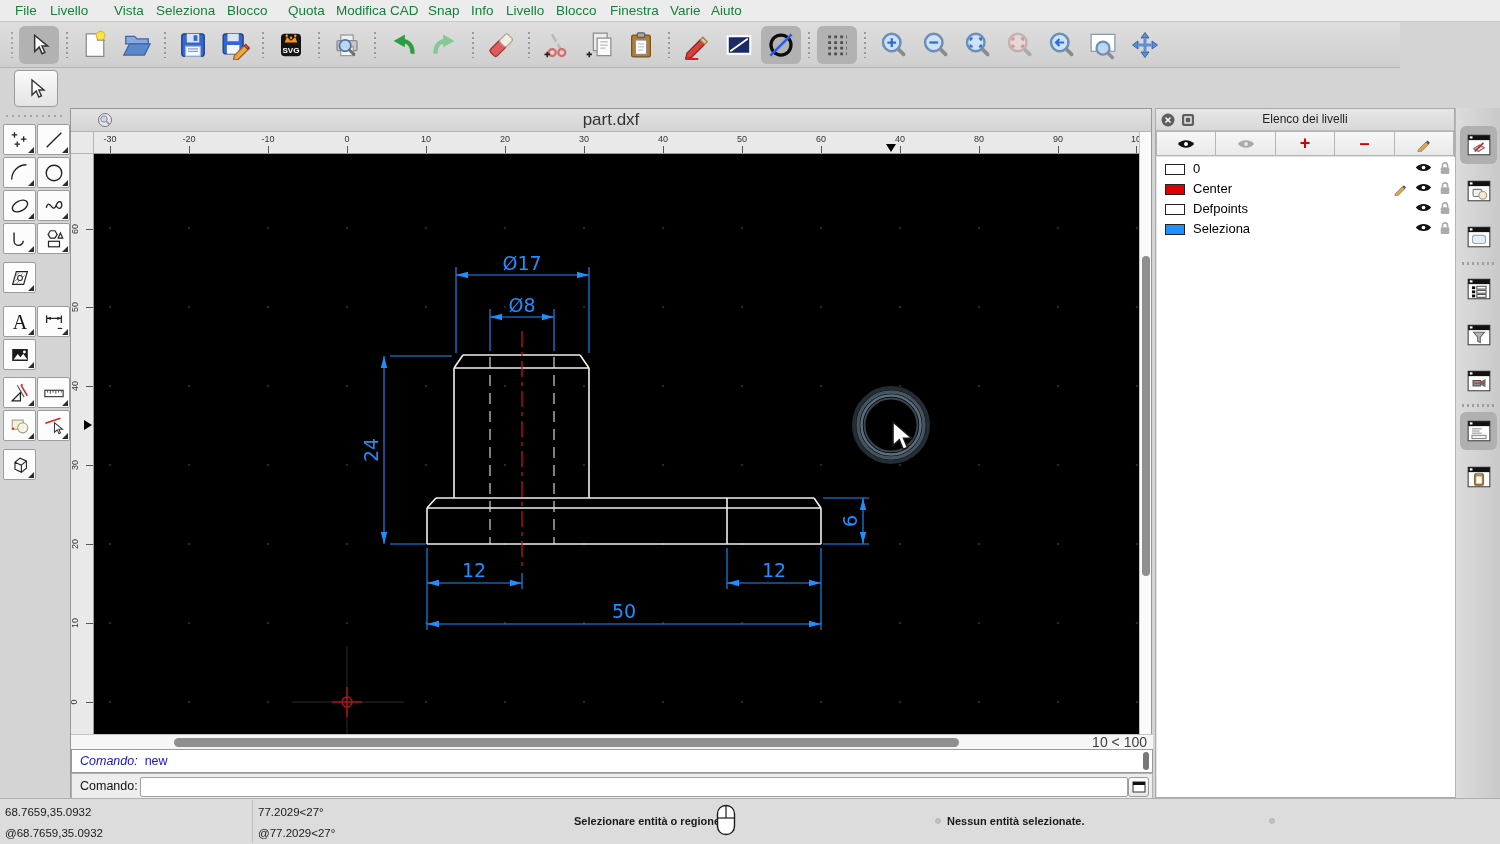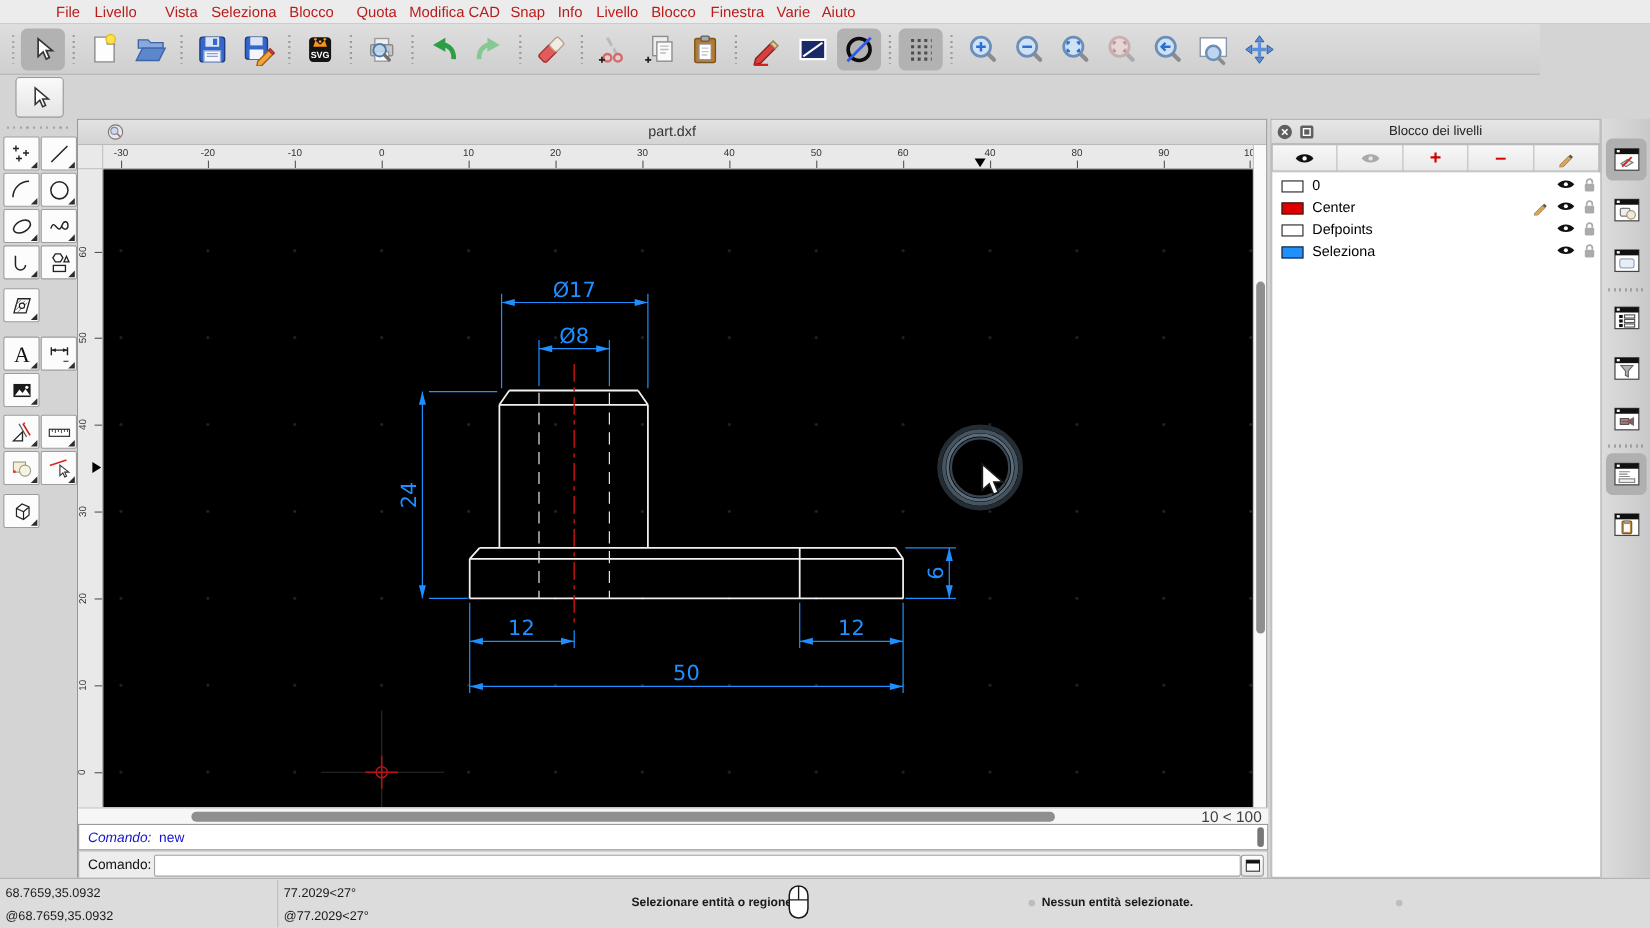--- a/index.html
+++ b/index.html
@@ -2,21 +2,21 @@
 <html><head>
 <meta charset="utf-8">
 <style>
   * { margin:0; padding:0; box-sizing:border-box; }
   html,body { width:1500px; height:844px; }
   body { position:relative; background:#d4d4d4; font-family:"Liberation Sans",sans-serif; overflow:hidden; color:#111; }
   .abs { position:absolute; }
 
   
   #menubar { position:absolute; left:0; top:0; width:1500px; height:22px; background:#ececec; border-bottom:1px solid #c9c9c9; }
-  #menubar span { position:absolute; top:0; line-height:21px; font-size:13.5px; color:#b91c1c;margin-left:36px; }
+  #menubar span { position:absolute; top:0; line-height:21px; font-size:13.5px; color:#15803d; }
 
   
   #toolbar { position:absolute; left:0; top:22px; width:1400px; height:46px; background:linear-gradient(#dedede,#cfcfcf); border-bottom:1px solid #b3b3b3; display:flex; align-items:center; padding-left:6px; }
   .tbtn { width:40px; height:38px; border-radius:6px; display:flex; align-items:center; justify-content:center; flex:0 0 auto; margin:0 1px; }
   .tbtn.pressed { background:#b2b2b2; }
   .tbtn.dim { opacity:.55; }
   .tsep { width:2px; height:26px; margin:0 6px; flex:0 0 auto;
     background-image:repeating-linear-gradient(#9a9a9a 0 2px, transparent 2px 5px); background-size:2px 100%; background-repeat:no-repeat; background-position:center; }
   .handle { width:4px; height:26px; margin:0 4px; flex:0 0 auto;
     background-image:repeating-linear-gradient(#a5a5a5 0 2px, transparent 2px 5px); background-size:2px 100%; background-repeat:no-repeat; background-position:center; }
@@ -27,21 +27,21 @@
   
   #palette { position:absolute; left:0; top:110px; width:70px; height:688px; background:#d4d4d4; }
   .pbtn { position:absolute; width:33px; height:31px; background:#fcfcfc; border:1px solid #9d9d9d; border-radius:2px; display:flex; align-items:center; justify-content:center; }
   .pbtn::after { content:""; position:absolute; right:1px; bottom:1px; border-style:solid; border-width:0 0 6px 6px; border-color:transparent transparent #2e2e2e transparent; }
   #palette .dots { position:absolute; left:6px; top:4px; width:58px; height:4px;
     background-image:repeating-linear-gradient(90deg,#a5a5a5 0 2px, transparent 2px 6px); background-size:100% 2px; background-repeat:no-repeat; background-position:center; }
 
   
   #docwin { position:absolute; left:70px; top:108px; width:1082px; height:690px; border:1px solid #979797; background:#e9e9e9; }
   #doc-title { position:absolute; left:0; top:0; width:100%; height:23px; background:linear-gradient(#e2e2e2,#d4d4d4); border-bottom:1px solid #b5b5b5; }
-  #doc-title .ttl { position:absolute; left:0; right:0; top:0; text-align:center; font-size:13px; color:#333; line-height:22px; }
+  #doc-title .ttl { position:absolute; left:0; right:0; top:0; text-align:center; font-size:17px; color:#333; line-height:22px; }
 
   #hruler { position:absolute; left:23px; top:23px; width:1047px; height:22px; background:#e9e9e9; border-bottom:1px solid #9a9a9a; overflow:hidden; }
   #hruler .lbl { position:absolute; top:2px; font-size:9px; color:#333; transform:translateX(-50%); }
   #hruler .tick { position:absolute; bottom:0; width:1px; height:7px; background:#555; }
   #hruler .marker { position:absolute; bottom:1px; width:0; height:0; border-left:5px solid transparent; border-right:5px solid transparent; border-top:8px solid #000; }
 
   #vruler { position:absolute; left:0; top:45px; width:23px; height:580px; background:#e9e9e9; border-right:1px solid #9a9a9a; overflow:hidden; }
   #vruler .lbl { position:absolute; left:2px; font-size:9px; color:#333; transform:translate(-28%,-50%) rotate(-90deg); }
   #vruler .tick { position:absolute; right:0; width:7px; height:1px; background:#555; }
   #vruler .marker { position:absolute; right:1px; width:0; height:0; border-top:5px solid transparent; border-bottom:5px solid transparent; border-left:8px solid #000; }
@@ -571,21 +571,21 @@
 <div id="layers">
   <div class="ptitle">
     <svg class="abs" style="left:5px;top:4px" width="14" height="14" viewBox="0 0 14 14">
         <circle cx="7" cy="7" r="6.5" fill="#5e5e5e"></circle>
         <path d="M4.5 4.5l5 5M9.5 4.5l-5 5" stroke="#fff" stroke-width="1.5"></path>
       </svg>
     <svg class="abs" style="left:25px;top:4px" width="14" height="14" viewBox="0 0 14 14">
         <rect x="1" y="1" width="12" height="12" rx="2" fill="#5e5e5e"></rect>
         <rect x="4" y="4" width="6" height="6" fill="none" stroke="#fff" stroke-width="1.3"></rect>
       </svg>
-    <div class="txt">Blocco dei livelli</div>
+    <div class="txt">Elenco dei livelli</div>
   </div>
   <div class="btnrow">
     <div class="hb">
         <svg width="18" height="12" viewBox="0 0 20 12">
           <path d="M1 6C5 .5 15 .5 19 6 15 11.5 5 11.5 1 6z" fill="#111"></path>
           <circle cx="10" cy="6" r="2.2" fill="#fff"></circle>
         </svg>
       </div>
     <div class="hb">
         <svg width="18" height="12" viewBox="0 0 20 12">

